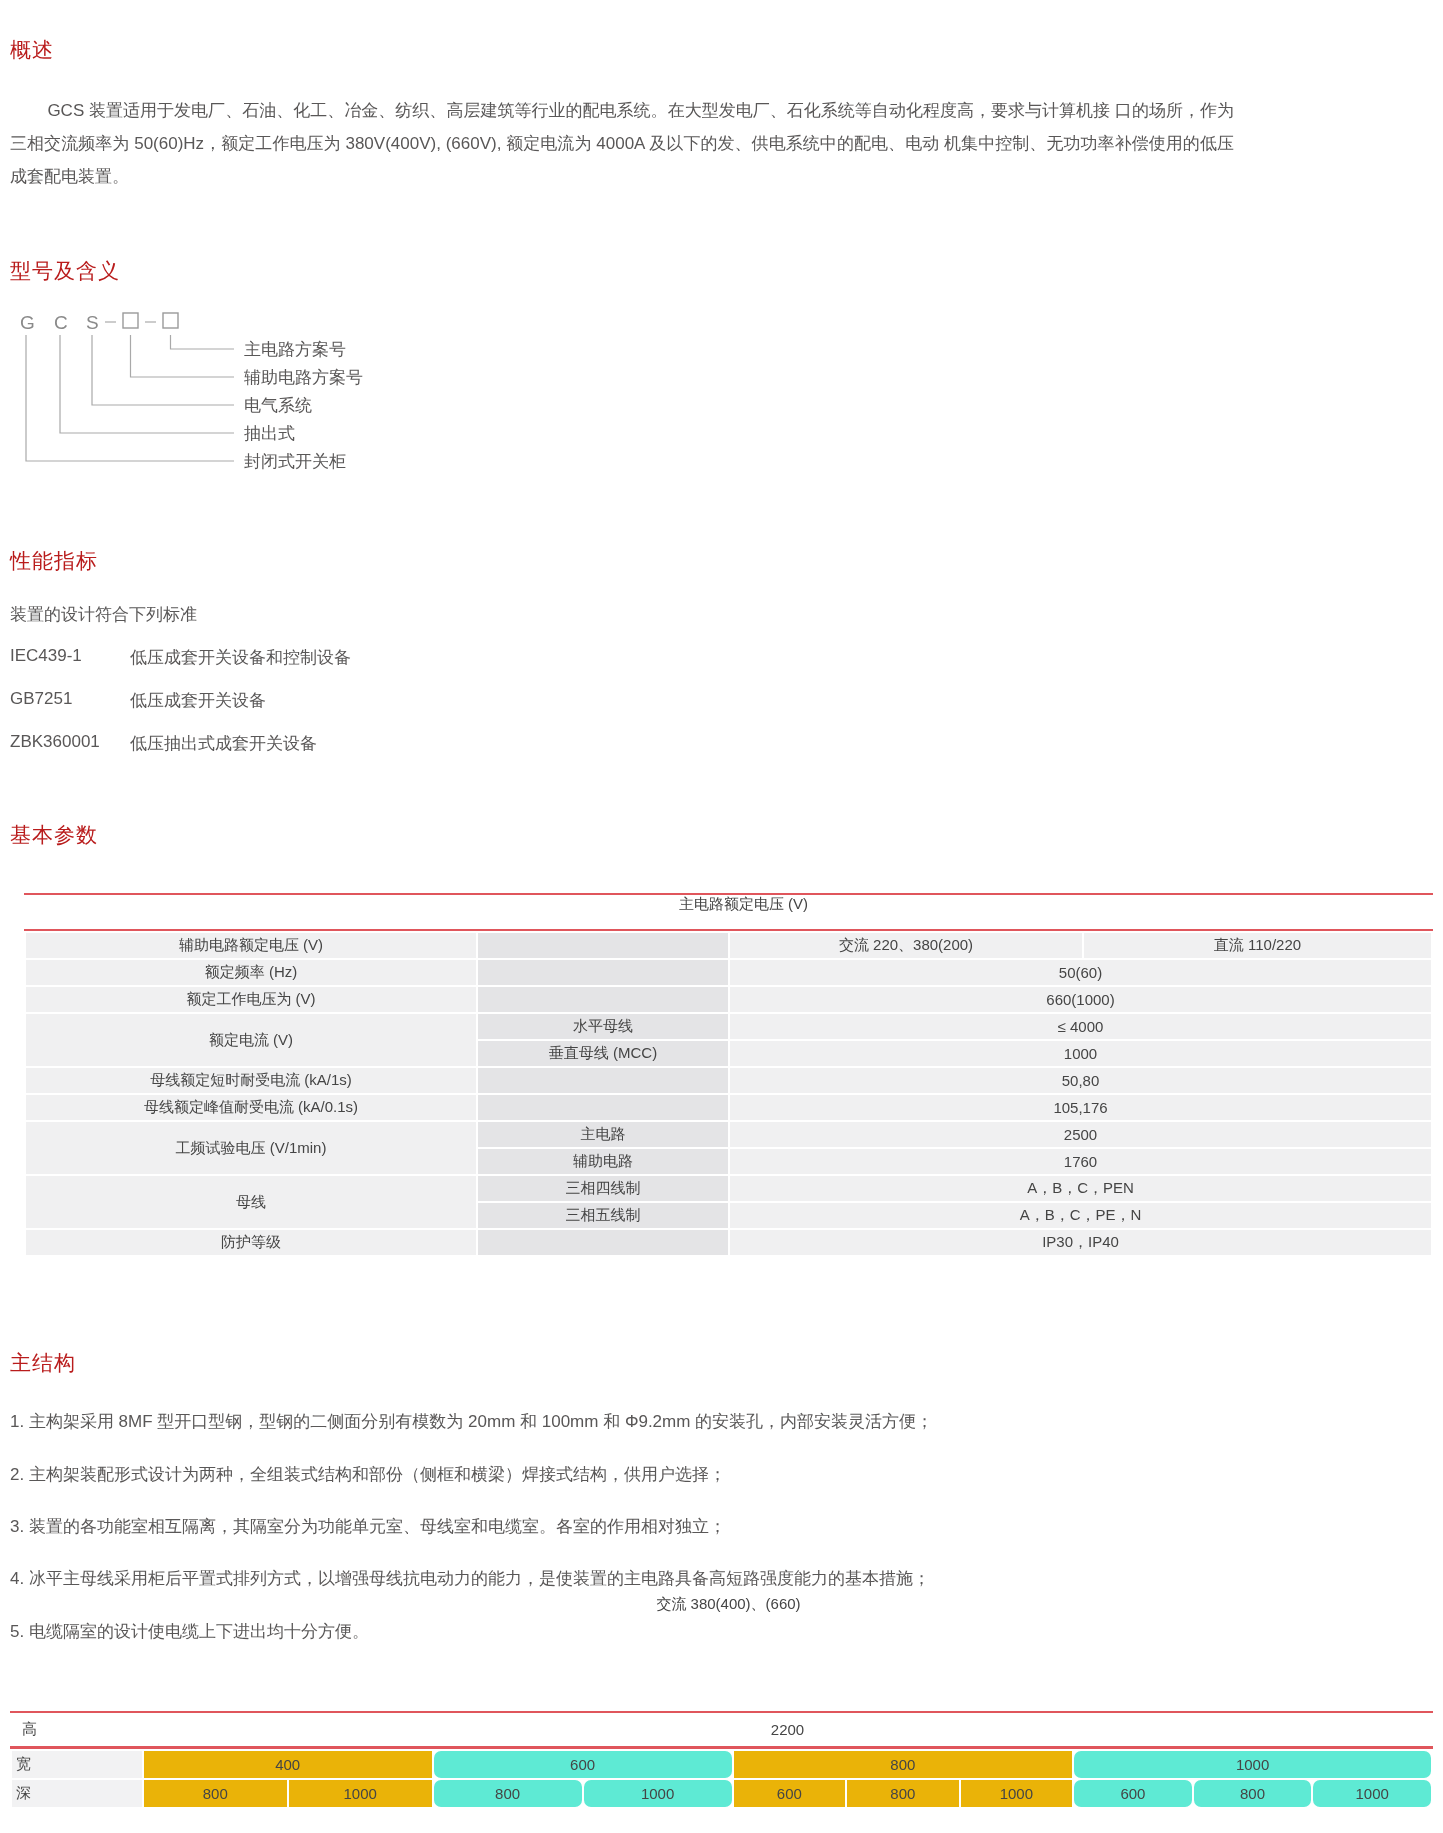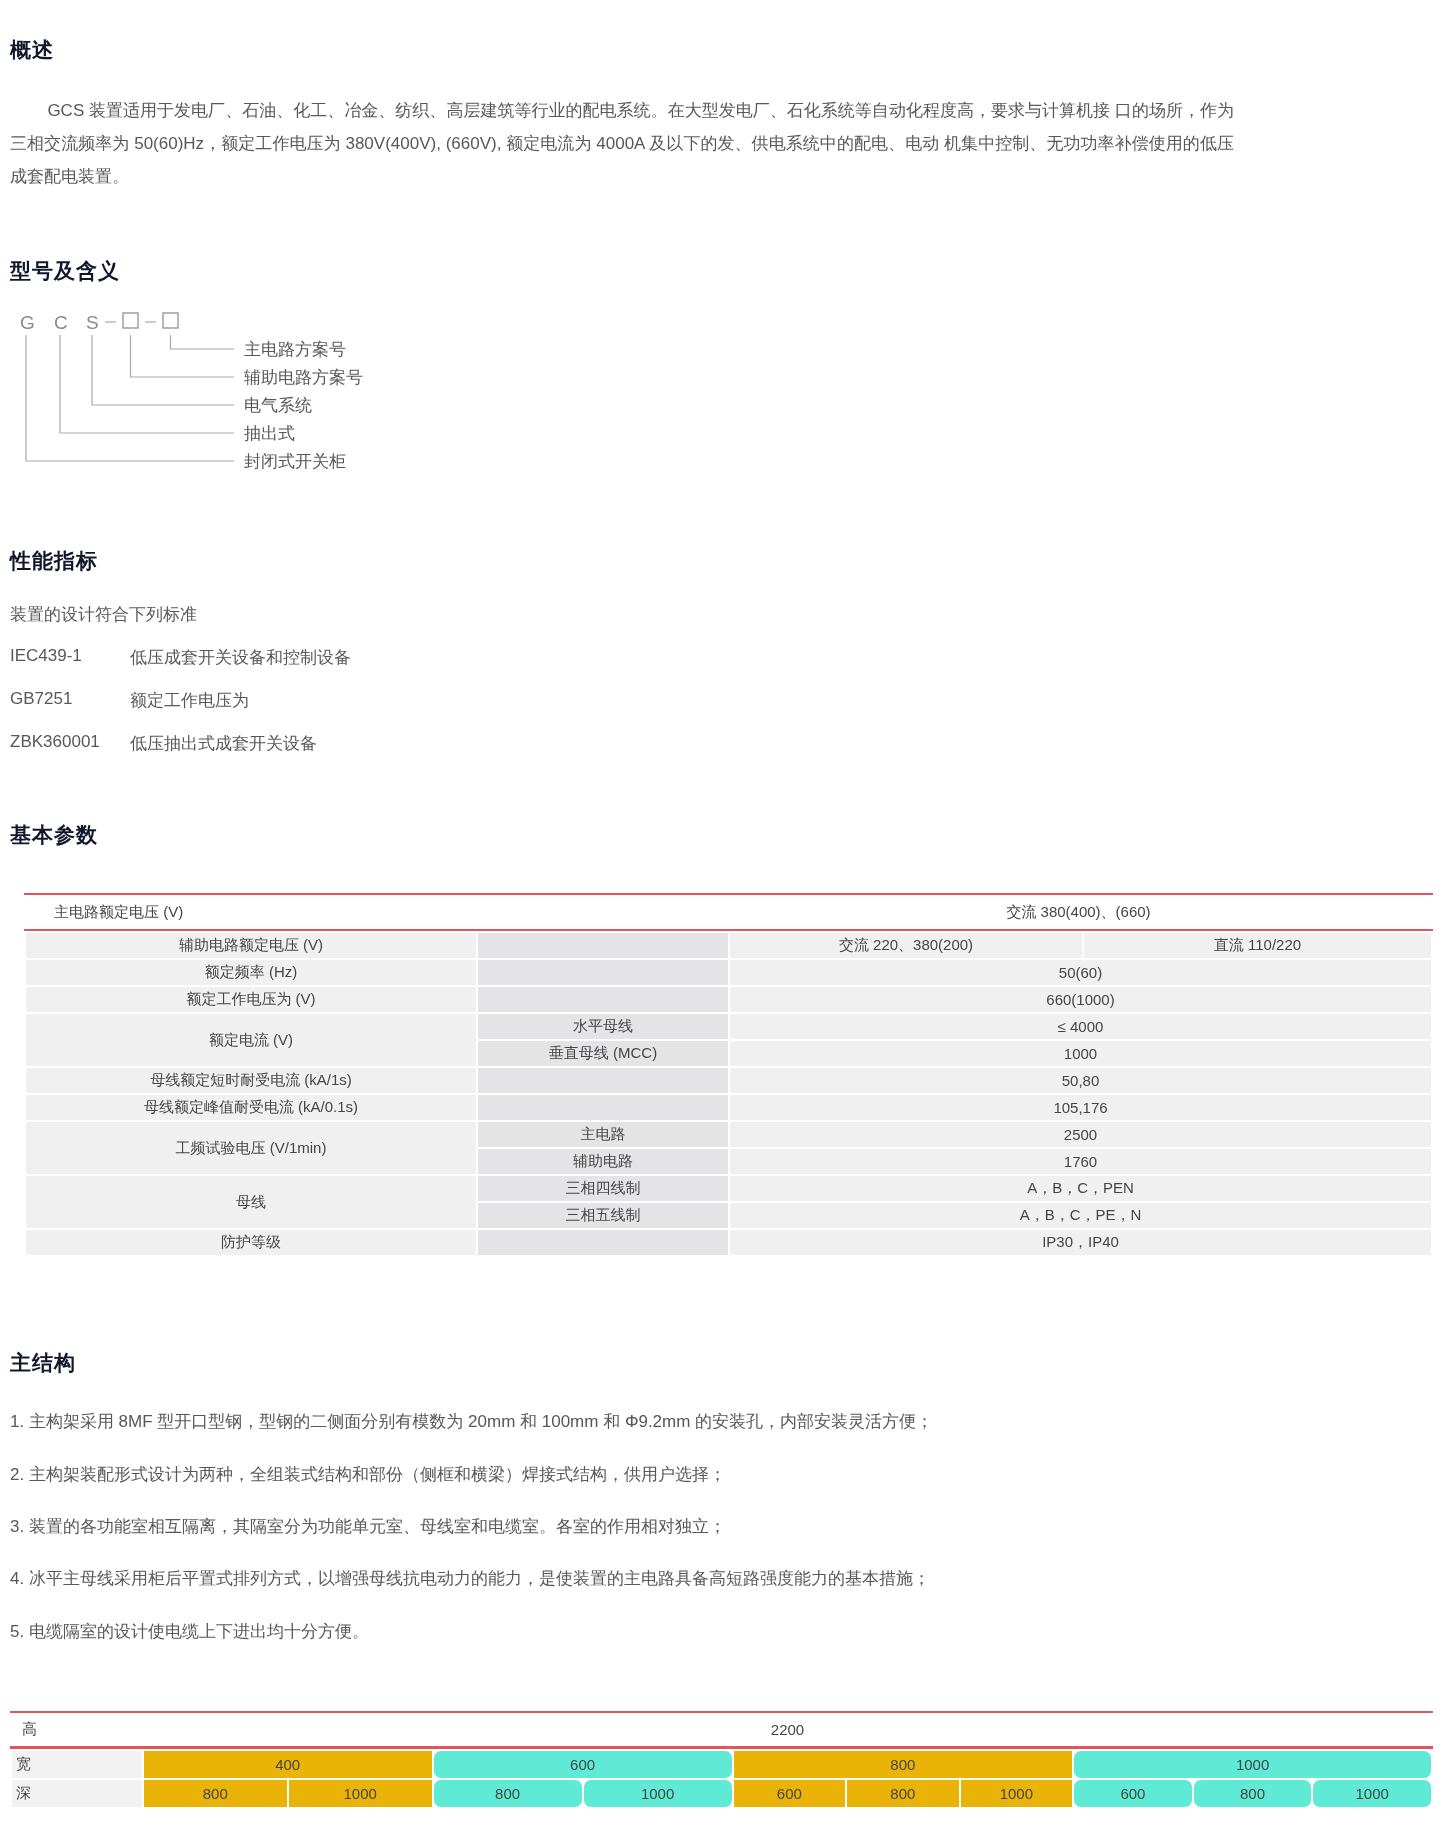--- a/index.html
+++ b/index.html
@@ -6,23 +6,23 @@
   html,body { background:#ffffff; }
   body {
     width:1443px;
     min-height:1833px;
     padding:30px 10px 60px 10px;
     font-family:"Liberation Sans","DejaVu Sans",sans-serif;
     color:#595757;
     font-size:17px;
   }
   .section-title {
-    color:#0f172a;
+    color:#b91c1c;
     font-size:21px;
-    font-weight:700;
+    font-weight:400;
     letter-spacing:1px;
   }
   
   .overview-title { margin-top:6px; }
   .overview-p {
     margin-top:30px;
     max-width:1224px;
     line-height:1.95;
     text-align:justify;
     text-indent:2.2em;
@@ -38,21 +38,21 @@
   
   .perf-title { margin-top:58px; }
   .perf-intro { margin-top:28px; }
   .std-row { display:flex; margin-top:20px; }
   .std-code { width:120px; flex:0 0 120px; }
   
   .params-title { margin-top:66px; }
   .params-wrap { margin:44px 0 0 14px; }
   .redline { height:2px; background:#e0565c; }
   .redline.thick { height:3px; }
-  .p-row1 { display:flex; align-items:center; height:34px; font-size:15px; color:#454545; background:#ffffff; }
+  .p-row1 { display:flex; align-items:center; height:34px; font-size:15px; color:#454545; background:#ffffff;flex-direction:column; }
   .p-row1 .p-lbl { flex:0 0 700px; padding-left:30px; }
   .p-row1 .p-val { flex:1 1 auto; text-align:center; }
   table.params {
     width:100%;
     border-collapse:separate;
     border-spacing:2px;
     table-layout:fixed;
     font-size:15px;
     color:#454545;
     margin-top:0;
@@ -123,21 +123,21 @@
 
 <section>
   <h2 class="section-title perf-title">性能指标</h2>
   <p class="perf-intro">装置的设计符合下列标准</p>
   <div class="std-row">
     <span class="std-code">IEC439-1</span>
     <span class="std-desc">低压成套开关设备和控制设备</span>
   </div>
   <div class="std-row">
     <span class="std-code">GB7251</span>
-    <span class="std-desc">额定工作电压为</span>
+    <span class="std-desc">低压成套开关设备</span>
   </div>
   <div class="std-row">
     <span class="std-code">ZBK360001</span>
     <span class="std-desc">低压抽出式成套开关设备</span>
   </div>
 </section>
 
 <section>
   <h2 class="section-title params-title">基本参数</h2>
 

